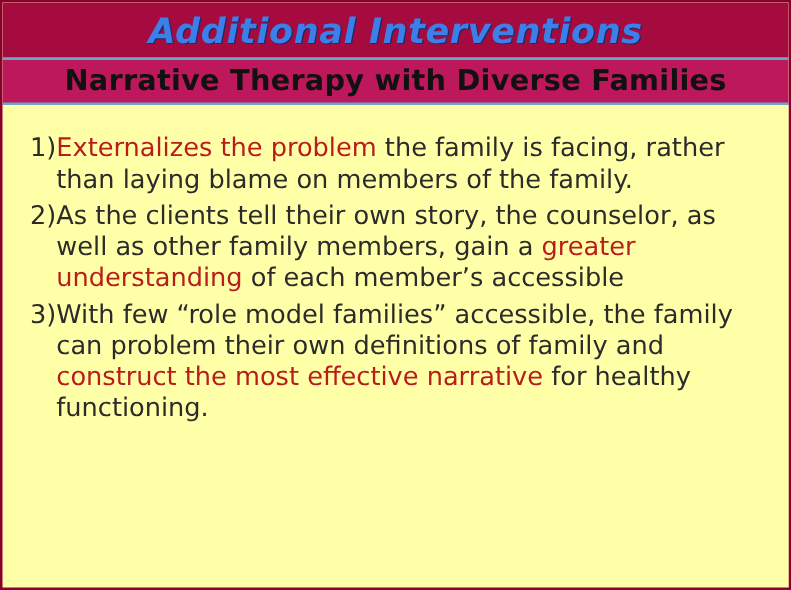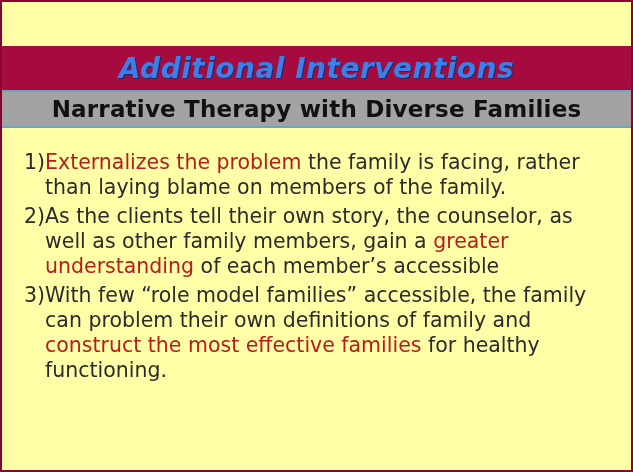--- a/index.html
+++ b/index.html
@@ -23,36 +23,35 @@
     overflow: hidden;
   }
   .title-bar {
     box-sizing: border-box;
     width: 100%;
     height: 44px;
     background: #a60b40;
     display: flex;
     align-items: center;
     justify-content: center;
-    margin-top: 44px;
   }
   .title-text {
     font-family: "DejaVu Sans", sans-serif;
     font-size: 28px;
     font-weight: bold;
     font-style: italic;
     color: #3d7fe8;
     letter-spacing: 0.5px;
     text-shadow: 1px 1px 0 #1b2b6b;
   }
   .subtitle-bar {
     box-sizing: border-box;
     width: 100%;
     height: 38px;
-    background: #a3a3a3;
+    background: #be185d;
     border-top: 2px solid #6aa7c4;
     border-bottom: 2px solid #6aa7c4;
     display: flex;
     align-items: center;
     justify-content: center;
   }
   .subtitle-text {
     font-family: "DejaVu Sans", sans-serif;
     font-size: 23px;
     font-weight: bold;
@@ -103,17 +102,17 @@
       <span class="text"><span class="hl">Externalizes the problem</span><span> the family is facing, rather than laying blame on members of the family.</span></span>
     </div>
 
     <div class="item">
       <span class="marker">2)</span>
       <span class="text"><span>As the clients tell their own story, the counselor, as well as other family members, gain a </span><span class="hl">greater understanding</span><span> of each member’s accessible</span></span>
     </div>
 
     <div class="item">
       <span class="marker">3)</span>
-      <span class="text"><span>With few “role model families” accessible, the family can problem their own definitions of family and </span><span class="hl">construct the most effective families</span><span> for healthy functioning.</span></span>
+      <span class="text"><span>With few “role model families” accessible, the family can problem their own definitions of family and </span><span class="hl">construct the most effective narrative</span><span> for healthy functioning.</span></span>
     </div>
 
   </div>
 </div>
 
 </body></html>

